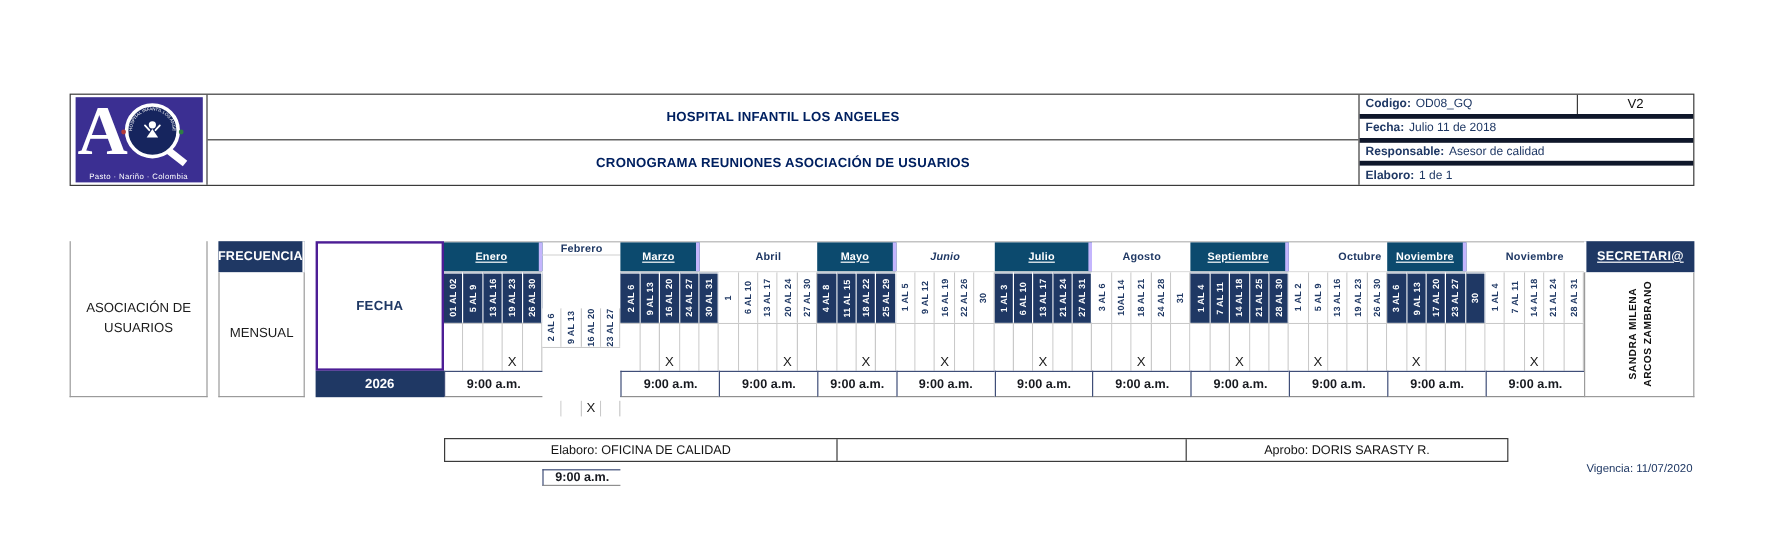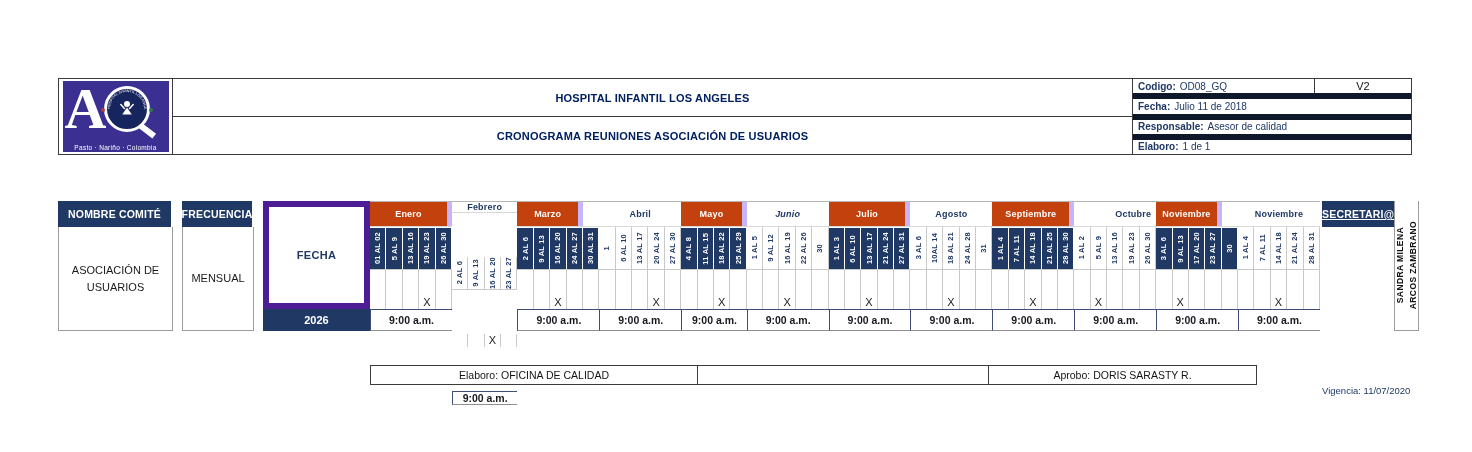--- a/index.html
+++ b/index.html
@@ -24,66 +24,66 @@
   .dot-a { position:absolute; left:38px; top:27px; width:4px; height:4px; border-radius:50%; background:#b03a3a; }
   .dot-b { position:absolute; left:86px; top:27px; width:4px; height:4px; border-radius:50%; background:#2f7d46; }
   .logo-caption { position:absolute; bottom:1px; left:0; right:0; text-align:center; color:#fff;
                   font-size:6.5px; letter-spacing:0.3px; }
   .center-cell { flex:1; display:flex; flex-direction:column; }
   .center-row { flex:1; display:flex; align-items:center; justify-content:center;
                 color:#002060; font-weight:bold; font-size:11px; letter-spacing:0.2px; }
   .center-row.first { border-bottom:1px solid #3b3b3b; }
   .right-cell { width:279px; border-left:1px solid #3b3b3b; display:flex; flex-direction:column;
                 font-size:10px; color:#1f3864; }
-  .meta-row { flex:1; display:flex; align-items:center; border-bottom:6px solid #0f172a; padding-left:5px; }
+  .meta-row { flex:1; display:flex; align-items:center; border-bottom:4px solid #0f172a; padding-left:5px; }
   .meta-row.last { border-bottom:none; }
   .meta-row.codigo { padding-left:0; }
   .meta-left { flex:1; padding-left:5px; display:flex; align-items:center; align-self:stretch; }
   .v2-cell { width:97px; border-left:1px solid #3b3b3b; display:flex; align-items:center;
              justify-content:center; color:#111; font-size:11px; align-self:stretch; }
   .meta-label { font-weight:bold; margin-right:4px; white-space:nowrap; }
 
   
   .main-table { position:absolute; left:58px; top:201px; width:1354px; height:130px; display:flex; }
   .colC { width:115px; display:flex; flex-direction:column; }
   .colF { width:90px;  display:flex; flex-direction:column;align-items:center; }
   .hdr-navy { height:26px; background:#1f3864; color:#fff; font-weight:bold; font-size:10.5px;
               display:flex; align-items:center; justify-content:center; border-right:2px solid #fff;
               letter-spacing:0.2px; }
   .body-cell { flex:1; border:1px solid #9b9b9b; border-top:none; display:flex; align-items:center;
                justify-content:center; text-align:center; color:#1a1a1a; font-size:11px;
                line-height:1.5; padding:0 8px; background:#fff; }
   .colFecha { width:107px; display:flex; flex-direction:column; }
-  .fecha-cell { height:108px; border:6px solid #4c1d95; display:flex; align-items:center;
+  .fecha-cell { height:108px; border:2px solid #4c1d95; display:flex; align-items:center;
                 justify-content:center; font-weight:bold; color:#1f3864; font-size:11px;
                 letter-spacing:0.3px; background:#fff; }
   .year-bar { flex:1; background:#1f3864; color:#fff; font-weight:bold; font-size:11px;
               display:flex; align-items:center; justify-content:center; }
 
   .months-region { flex:1; display:flex; border-top:1px solid #b5b5b5; }
   .month-block { display:flex; flex-direction:column; min-width:0; }
   .month-name-row { height:25px; display:flex; border-bottom:1px solid #d8d8d8; }
   .month-name { height:100%; display:flex; align-items:center; justify-content:center;
                 font-weight:bold; font-size:9px; color:#1f3864; letter-spacing:0.2px; }
-  .month-name.filled { background:#c2410c; color:#fff; border-right:5px solid #c4b5fd; }
+  .month-name.filled { background:#0c4a6e; color:#fff; border-right:3px solid #c4b5fd;text-decoration:underline; }
   .weeks-row { height:43px; display:flex; border-bottom:1px solid #c9c9c9; }
   .week-cell { flex:1 1 0; min-width:0; display:flex; align-items:center; justify-content:center;
                border-right:1px solid #c9c9c9; overflow:hidden; background:#fff; }
   .week-cell.filled { background:#1f3864; border-right:1px solid #fff; border-top:1px solid #fff; }
   .vtext { writing-mode:vertical-rl; transform:rotate(180deg); font-size:7.5px; font-weight:bold;
            color:#1f3864; letter-spacing:0.2px; white-space:nowrap; }
   .week-cell.filled .vtext { color:#fff; }
   .marks-row { flex:1; display:flex; }
   .mark-cell { flex:1 1 0; min-width:0; border-right:1px solid #c9c9c9; display:flex;
                align-items:flex-end; justify-content:center; font-size:11px; color:#1a1a1a;
                padding-bottom:1px; background:#fff; }
   .time-row { height:22px; display:flex; align-items:center; justify-content:center;
               font-weight:bold; font-size:10.5px; color:#17191f; border-top:1px solid #3f4e78;
               border-left:1px solid #3f4e78; border-bottom:1px solid #8f8f8f; background:#fff; }
-  .colS { width:92px; display:flex; flex-direction:row; }
+  .colS { width:92px; display:flex; flex-direction:column; }
   .colS .hdr-navy { border-right:none; border-left:2px solid #fff; text-decoration:underline; }
   .secretaria-body { flex:1; border:1px solid #9b9b9b; border-top:none; display:flex;
                      align-items:center; justify-content:center; gap:3px; background:#fff; }
   .vname { writing-mode:vertical-rl; transform:rotate(180deg); font-size:8.5px; font-weight:bold;
            color:#111; letter-spacing:0.4px; white-space:nowrap; }
 
   
   .footer-bar { position:absolute; left:370px; top:365px; width:887px; height:20px; display:flex;
                 border:1px solid #3b3b3b; font-size:10.5px; color:#141414; background:#fff; }
   .f-cell { display:flex; align-items:center; justify-content:center; border-right:1px solid #3b3b3b; }
@@ -144,21 +144,20 @@
       </div>
       <div class="meta-row last">
         <span class="meta-label">Elaboro:</span>
         <span>1 de 1</span>
       </div>
     </div>
   </div>
 
   <div class="main-table">
     <div class="colC">
-      <div class="hdr-navy">NOMBRE COMITÉ</div>
       <div class="body-cell">ASOCIACIÓN DE USUARIOS</div>
     </div>
     <div class="colF">
       <div class="hdr-navy">FRECUENCIA</div>
       <div class="body-cell">MENSUAL</div>
     </div>
     <div class="colFecha">
       <div class="fecha-cell">FECHA</div>
       <div class="year-bar">2026</div>
     </div>

